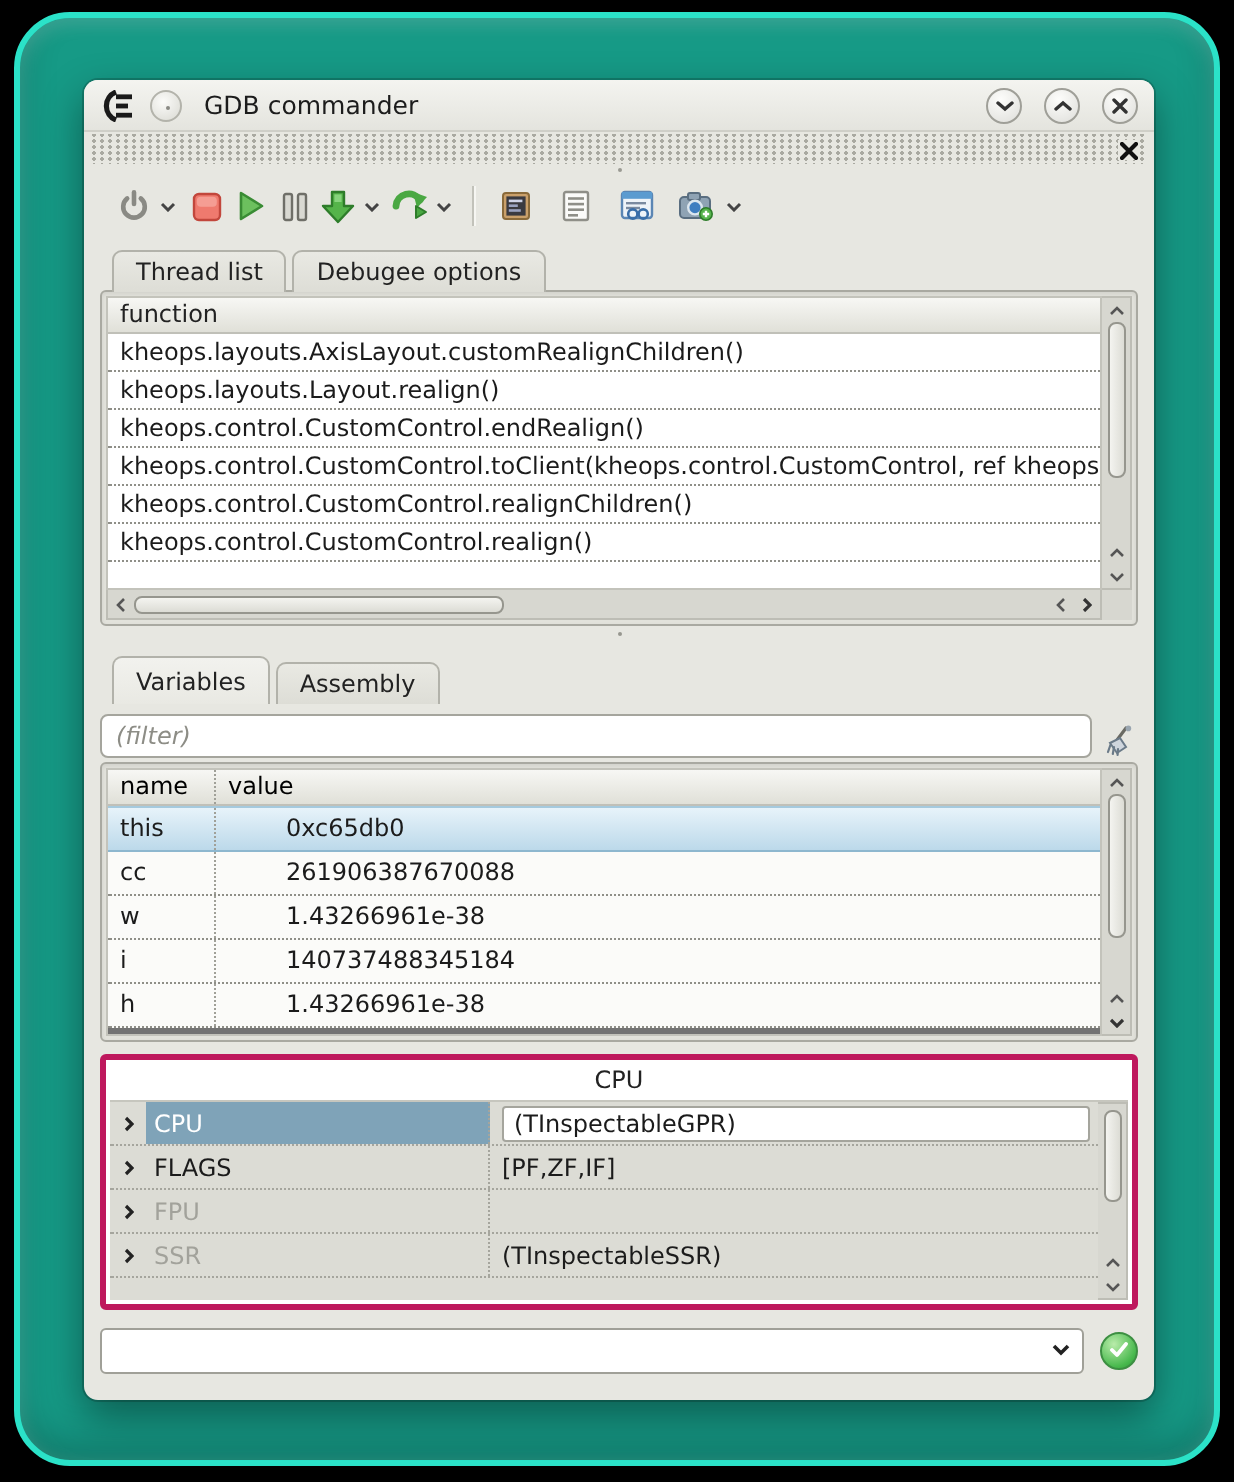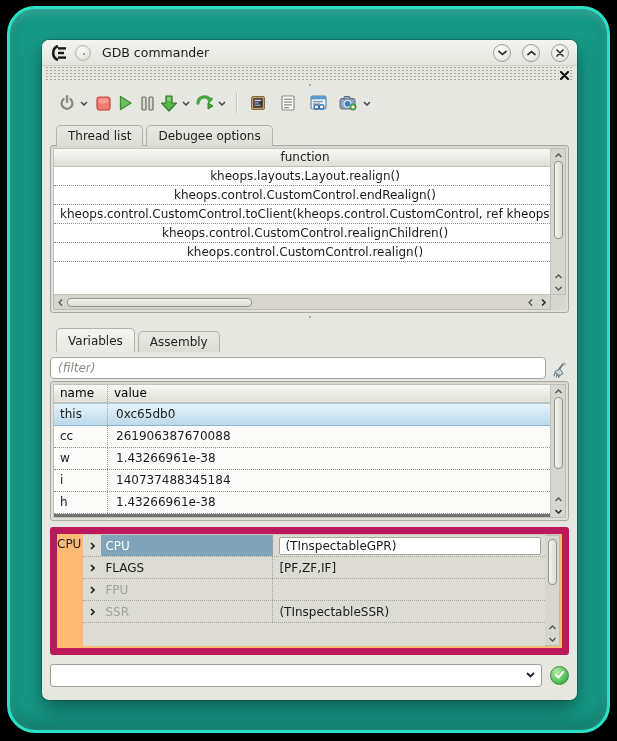--- a/index.html
+++ b/index.html
@@ -81,21 +81,21 @@
     z-index:4;
   }
   
   .panel {
     margin:0 8px; border:1px solid #a9a9a1; border-radius:3px;
     background:#e2e2db;
     box-shadow:inset 0 1px 2px rgba(0,0,0,.08);
     position:relative; z-index:2;
   }
   
-  .cs-panel { flex:0 0 168px; display:grid; grid-template-columns:1fr 15px; grid-template-rows:1fr 15px; padding:2px; gap:0;text-align:center; }
+  .cs-panel { flex:0 0 168px; display:grid; grid-template-columns:1fr 15px; grid-template-rows:1fr 15px; padding:2px; gap:0; }
   .cs-list { background:#fff; border:1px solid #c3c3bb; overflow:hidden; }
   .list-header {
     height:18px; line-height:17px; font-size:12px; color:#222;
     padding-left:6px;
     background:linear-gradient(#f7f7f4,#e0e0d8);
     border-bottom:1px solid #c0c0b8;
   }
   .cs-row { height:19px; line-height:18px; font-size:12px; color:#1b1b1b; padding-left:6px; border-bottom:1px dotted #8f8f88; white-space:nowrap; overflow:hidden; }
   
   .vscroll { display:flex; flex-direction:column; align-items:center; background:#d7d7d0; border:1px solid #bdbdb5; border-left:none; width:15px; }
@@ -113,30 +113,30 @@
   .filter-input {
     flex:1; height:22px; font-size:12px; font-family:"DejaVu Sans", sans-serif;
     border:1px solid #a5a59d; border-radius:4px; background:#fff; padding:0 7px; color:#222; outline:none;
   }
   .filter-input::placeholder { font-style:italic; color:#8d8d86; }
   .var-panel { flex:0 0 140px; display:grid; grid-template-columns:1fr 15px; padding:2px; }
   .var-list { background:#737373; border:1px solid #c3c3bb; overflow:hidden; }
   .var-header { display:flex; height:18px; line-height:17px; font-size:12px; background:linear-gradient(#f7f7f4,#e0e0d8); border-bottom:1px solid #c0c0b8; }
   .var-header .hname { width:54px; padding-left:6px; border-right:1px dotted #a0a098; }
   .var-header .hval { padding-left:6px; }
-  .var-row { display:flex; height:22px; line-height:21px; font-size:12px; border-bottom:1px dotted #8f8f88; color:#1b1b1b; background:#fbfbf9;}
+  .var-row { display:flex; height:22px; line-height:21px; font-size:12px; border-bottom:1px dotted #8f8f88; color:#1b1b1b; background:#fbfbf9;gap:27px;}
   .var-row .vname { width:54px; padding-left:6px; border-right:1px dotted #a0a098; }
   .var-row .vval { padding-left:8px; }
   .var-row.selected {
     background:linear-gradient(#e7f3fa,#bcd9ea);
     border-top:1px solid #a5cade; border-bottom:1px solid #8db7cf;
     height:23px;
   }
   
-  .cpu-panel { flex:0 0 128px; margin:6px 8px 0 8px; border:7px solid #be185d; border-radius:3px; background:#fdba74; display:flex; flex-direction:row; }
+  .cpu-panel { flex:0 0 128px; margin:6px 8px 0 8px; border:3px solid #be185d; border-radius:3px; background:#ffffff; display:flex; flex-direction:column; }
   .cpu-title { flex:0 0 20px; text-align:center; font-size:12px; color:#222; line-height:20px; }
   .cpu-body { flex:1; display:grid; grid-template-columns:1fr 15px; border-top:1px solid #c6c6be; margin:0 2px 2px 2px; background:#dcdcd5;}
   .cpu-rows { overflow:hidden; }
   .cpu-row { display:flex; align-items:center; height:22px; border-bottom:1px dotted #a5a59d; font-size:12px; }
   .cpu-arrow { width:18px; display:flex; justify-content:center; }
   .cpu-name { width:172px; height:100%; display:flex; align-items:center; padding-left:4px; border-right:1px dotted #a5a59d; color:#1b1b1b; }
   .cpu-row.selected .cpu-name { background:#7fa3b8; color:#fff; }
   .cpu-row.dim .cpu-name { color:#a2a29b; }
   .cpu-val { flex:1; padding-left:6px; color:#1b1b1b; display:flex; align-items:flex-end; }
   .cpu-val-input { width:100%; margin-right:4px; height:18px; font-size:12px; font-family:"DejaVu Sans", sans-serif; border:1px solid #a5a59d; border-radius:2px; padding:0 5px; background:#fff; color:#1b1b1b; outline:none;}
@@ -296,20 +296,21 @@
   </div>
 
   <div class="tabs">
     <div class="tab">Thread list</div>
     <div class="tab">Debugee options</div>
   </div>
 
   <div class="panel cs-panel">
     <div class="cs-list">
       <div class="list-header">function</div>
+      <div class="cs-row">kheops.layouts.AxisLayout.customRealignChildren()</div>
       <div class="cs-row">kheops.layouts.Layout.realign()</div>
       <div class="cs-row">kheops.control.CustomControl.endRealign()</div>
       <div class="cs-row">kheops.control.CustomControl.toClient(kheops.control.CustomControl, ref kheops.</div>
       <div class="cs-row">kheops.control.CustomControl.realignChildren()</div>
       <div class="cs-row">kheops.control.CustomControl.realign()</div>
     </div>
     <div class="vscroll">
       <div class="sb-arrow">
           <svg width="7" height="5" viewBox="0 0 7 5">
             <polyline points="0.5,4 3.5,1 6.5,4" fill="none" stroke="#555" stroke-width="1.3"></polyline>

